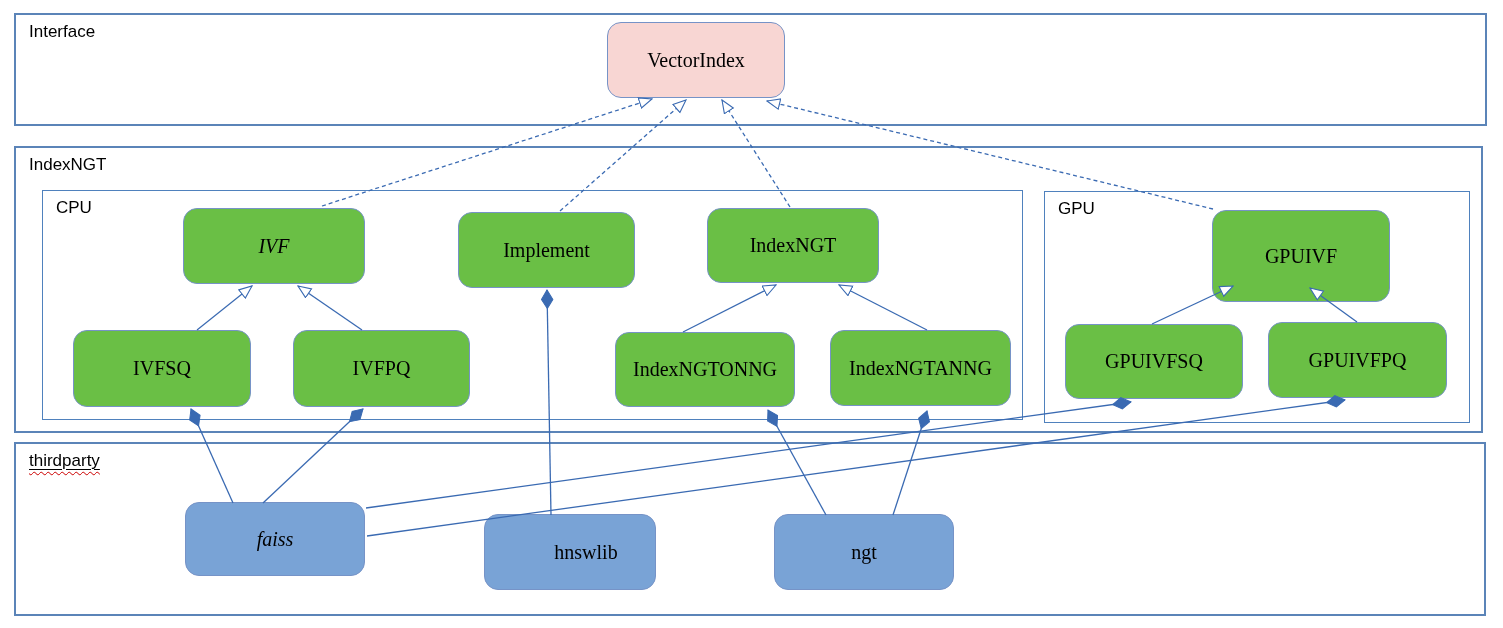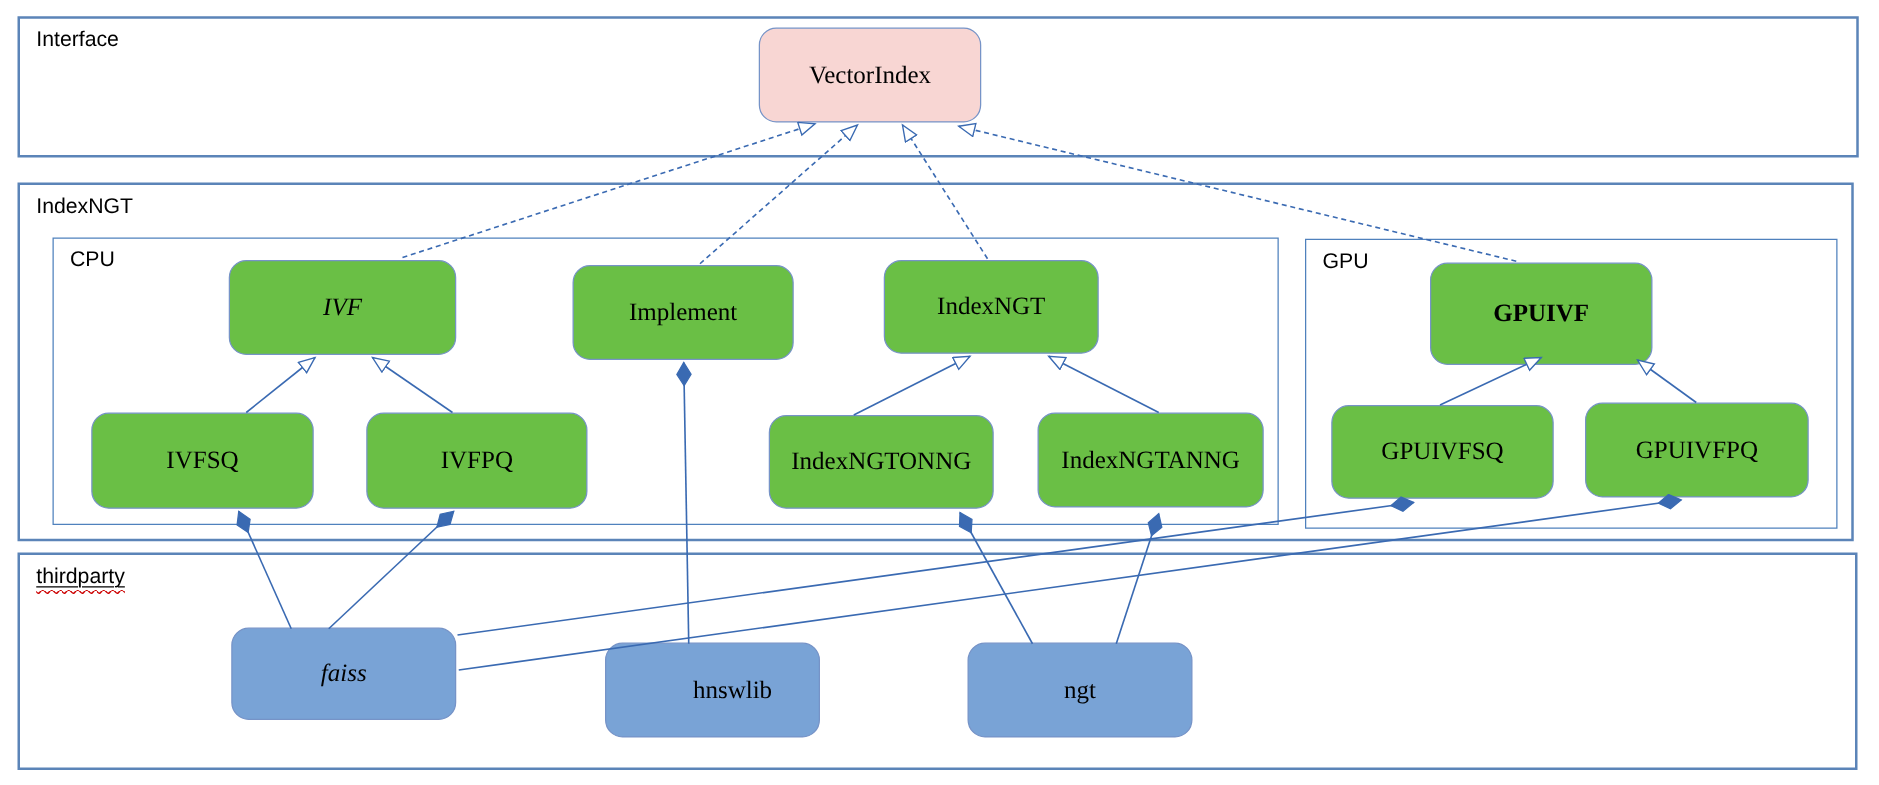--- a/index.html
+++ b/index.html
@@ -48,21 +48,21 @@
     </div>
   <div id="nodes">
       <div class="node iface" style="left: 607px; top: 22px; width: 178px; height: 76px;">VectorIndex</div>
       <div class="node impl" style="left: 183px; top: 208px; width: 182px; height: 76px; font-style: italic;">IVF</div>
       <div class="node impl" style="left: 458px; top: 212px; width: 177px; height: 76px;">Implement</div>
       <div class="node impl" style="left: 707px; top: 208px; width: 172px; height: 75px;">IndexNGT</div>
       <div class="node impl" style="left: 73px; top: 330px; width: 178px; height: 77px;">IVFSQ</div>
       <div class="node impl" style="left: 293px; top: 330px; width: 177px; height: 77px;">IVFPQ</div>
       <div class="node impl" style="left: 615px; top: 332px; width: 180px; height: 75px;">IndexNGTONNG</div>
       <div class="node impl" style="left: 830px; top: 330px; width: 181px; height: 76px;">IndexNGTANNG</div>
-      <div class="node impl" style="left: 1144px; top: 210px; width: 178px; height: 82px; font-weight: bold;">GPUIVF</div>
+      <div class="node impl" style="left: 1212px; top: 210px; width: 178px; height: 92px;">GPUIVF</div>
       <div class="node impl" style="left: 1065px; top: 324px; width: 178px; height: 75px;">GPUIVFSQ</div>
       <div class="node impl" style="left: 1268px; top: 322px; width: 179px; height: 76px;">GPUIVFPQ</div>
       <div class="node lib" style="left: 185px; top: 502px; width: 180px; height: 74px; font-style: italic;">faiss</div>
       <div class="node lib" style="left: 484px; top: 514px; width: 172px; height: 76px; padding-left: 32px;">hnswlib</div>
       <div class="node lib" style="left: 774px; top: 514px; width: 180px; height: 76px; text-align: right;">ngt</div>
     </div>
   <svg id="edgeSvg" class="edges" width="1503" height="628">
     <defs>
       <marker id="mTriangle" markerUnits="userSpaceOnUse" markerWidth="15" markerHeight="13" refX="13.5" refY="6" orient="auto">
         <path d="M0.7,0.7 L13.5,6 L0.7,11.3 Z" fill="#ffffff" stroke="#3a6ab2" stroke-width="1.1"></path>

